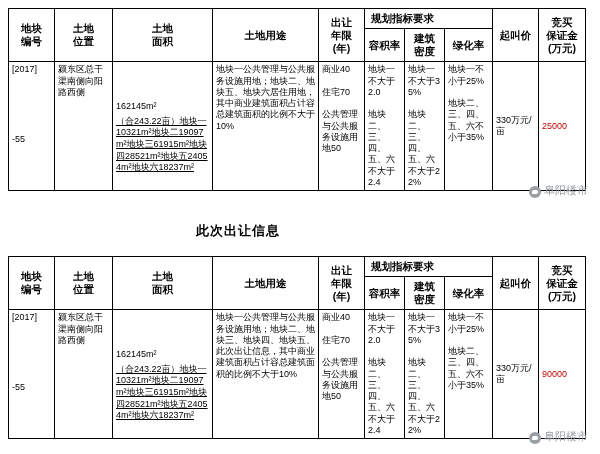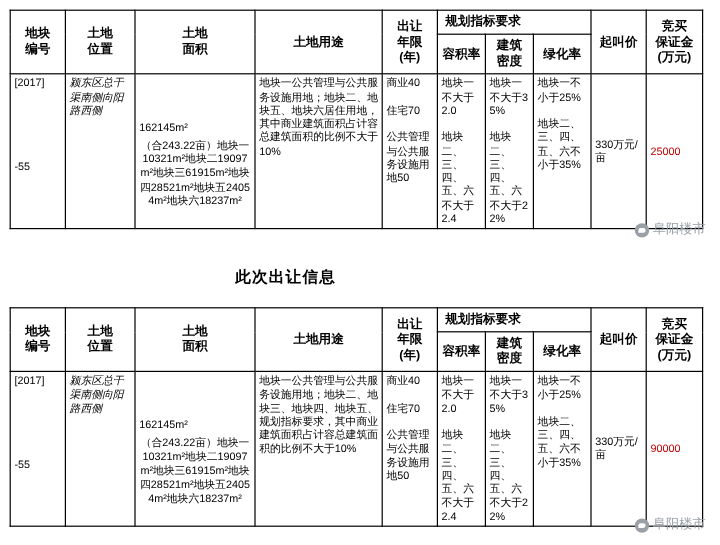--- a/index.html
+++ b/index.html
@@ -65,37 +65,37 @@
     text-align: center;
     font-size: 9px;
   }
   .area-cell .big {
     display: block;
     margin-bottom: 3px;
     margin-top: 37px;
   }
   .area-cell .detail {
     display: block;
-    text-align: center;
+    text-align: left;
     line-height: 1.3;
+    text-decoration: underline;
   }
   .id-cell {
     font-size: 9px;
     vertical-align: top;
     margin-left: 33px;
   }
   .id-cell .bottom {
     display: block;
     margin-top: 58px;
   }
   .loc-cell {
     font-size: 9px;
     vertical-align: middle;
     line-height: 1.35;
-    font-style: italic;
   }
   .use-cell {
     font-size: 9px;
     line-height: 1.35;
   }
   .year-cell {
     font-size: 9px;
     line-height: 1.4;
   }
   .sub-cell {
@@ -305,21 +305,21 @@
       <tr>
         <td class="id-cell">
           <span>[2017]</span>
           <span class="bottom">-55</span>
         </td>
         <td class="loc-cell">颍东区总干渠南侧向阳路西侧</td>
         <td class="area-cell">
           <span class="big">162145m²</span>
           <span class="detail">（合243.22亩）地块一10321m²地块二19097m²地块三61915m²地块四28521m²地块五24054m²地块六18237m²</span>
         </td>
-        <td class="use-cell">地块一公共管理与公共服务设施用地；地块二、地块三、地块四、地块五、规划指标要求，其中商业建筑面积占计容总建筑面积的比例不大于10%</td>
+        <td class="use-cell">地块一公共管理与公共服务设施用地；地块二、地块三、地块四、地块五、此次出让信息，其中商业建筑面积占计容总建筑面积的比例不大于10%</td>
         <td class="year-cell">
           <span>商业40</span><br><br>
           <span>住宅70</span><br><br>
           <span>公共管理与公共服务设施用地50</span>
         </td>
         <td class="sub-cell">
           <span>地块一不大于2.0</span><br><br>
           <span>地块二、三、四、五、六不大于2.4</span>
         </td>
         <td class="sub-cell">

